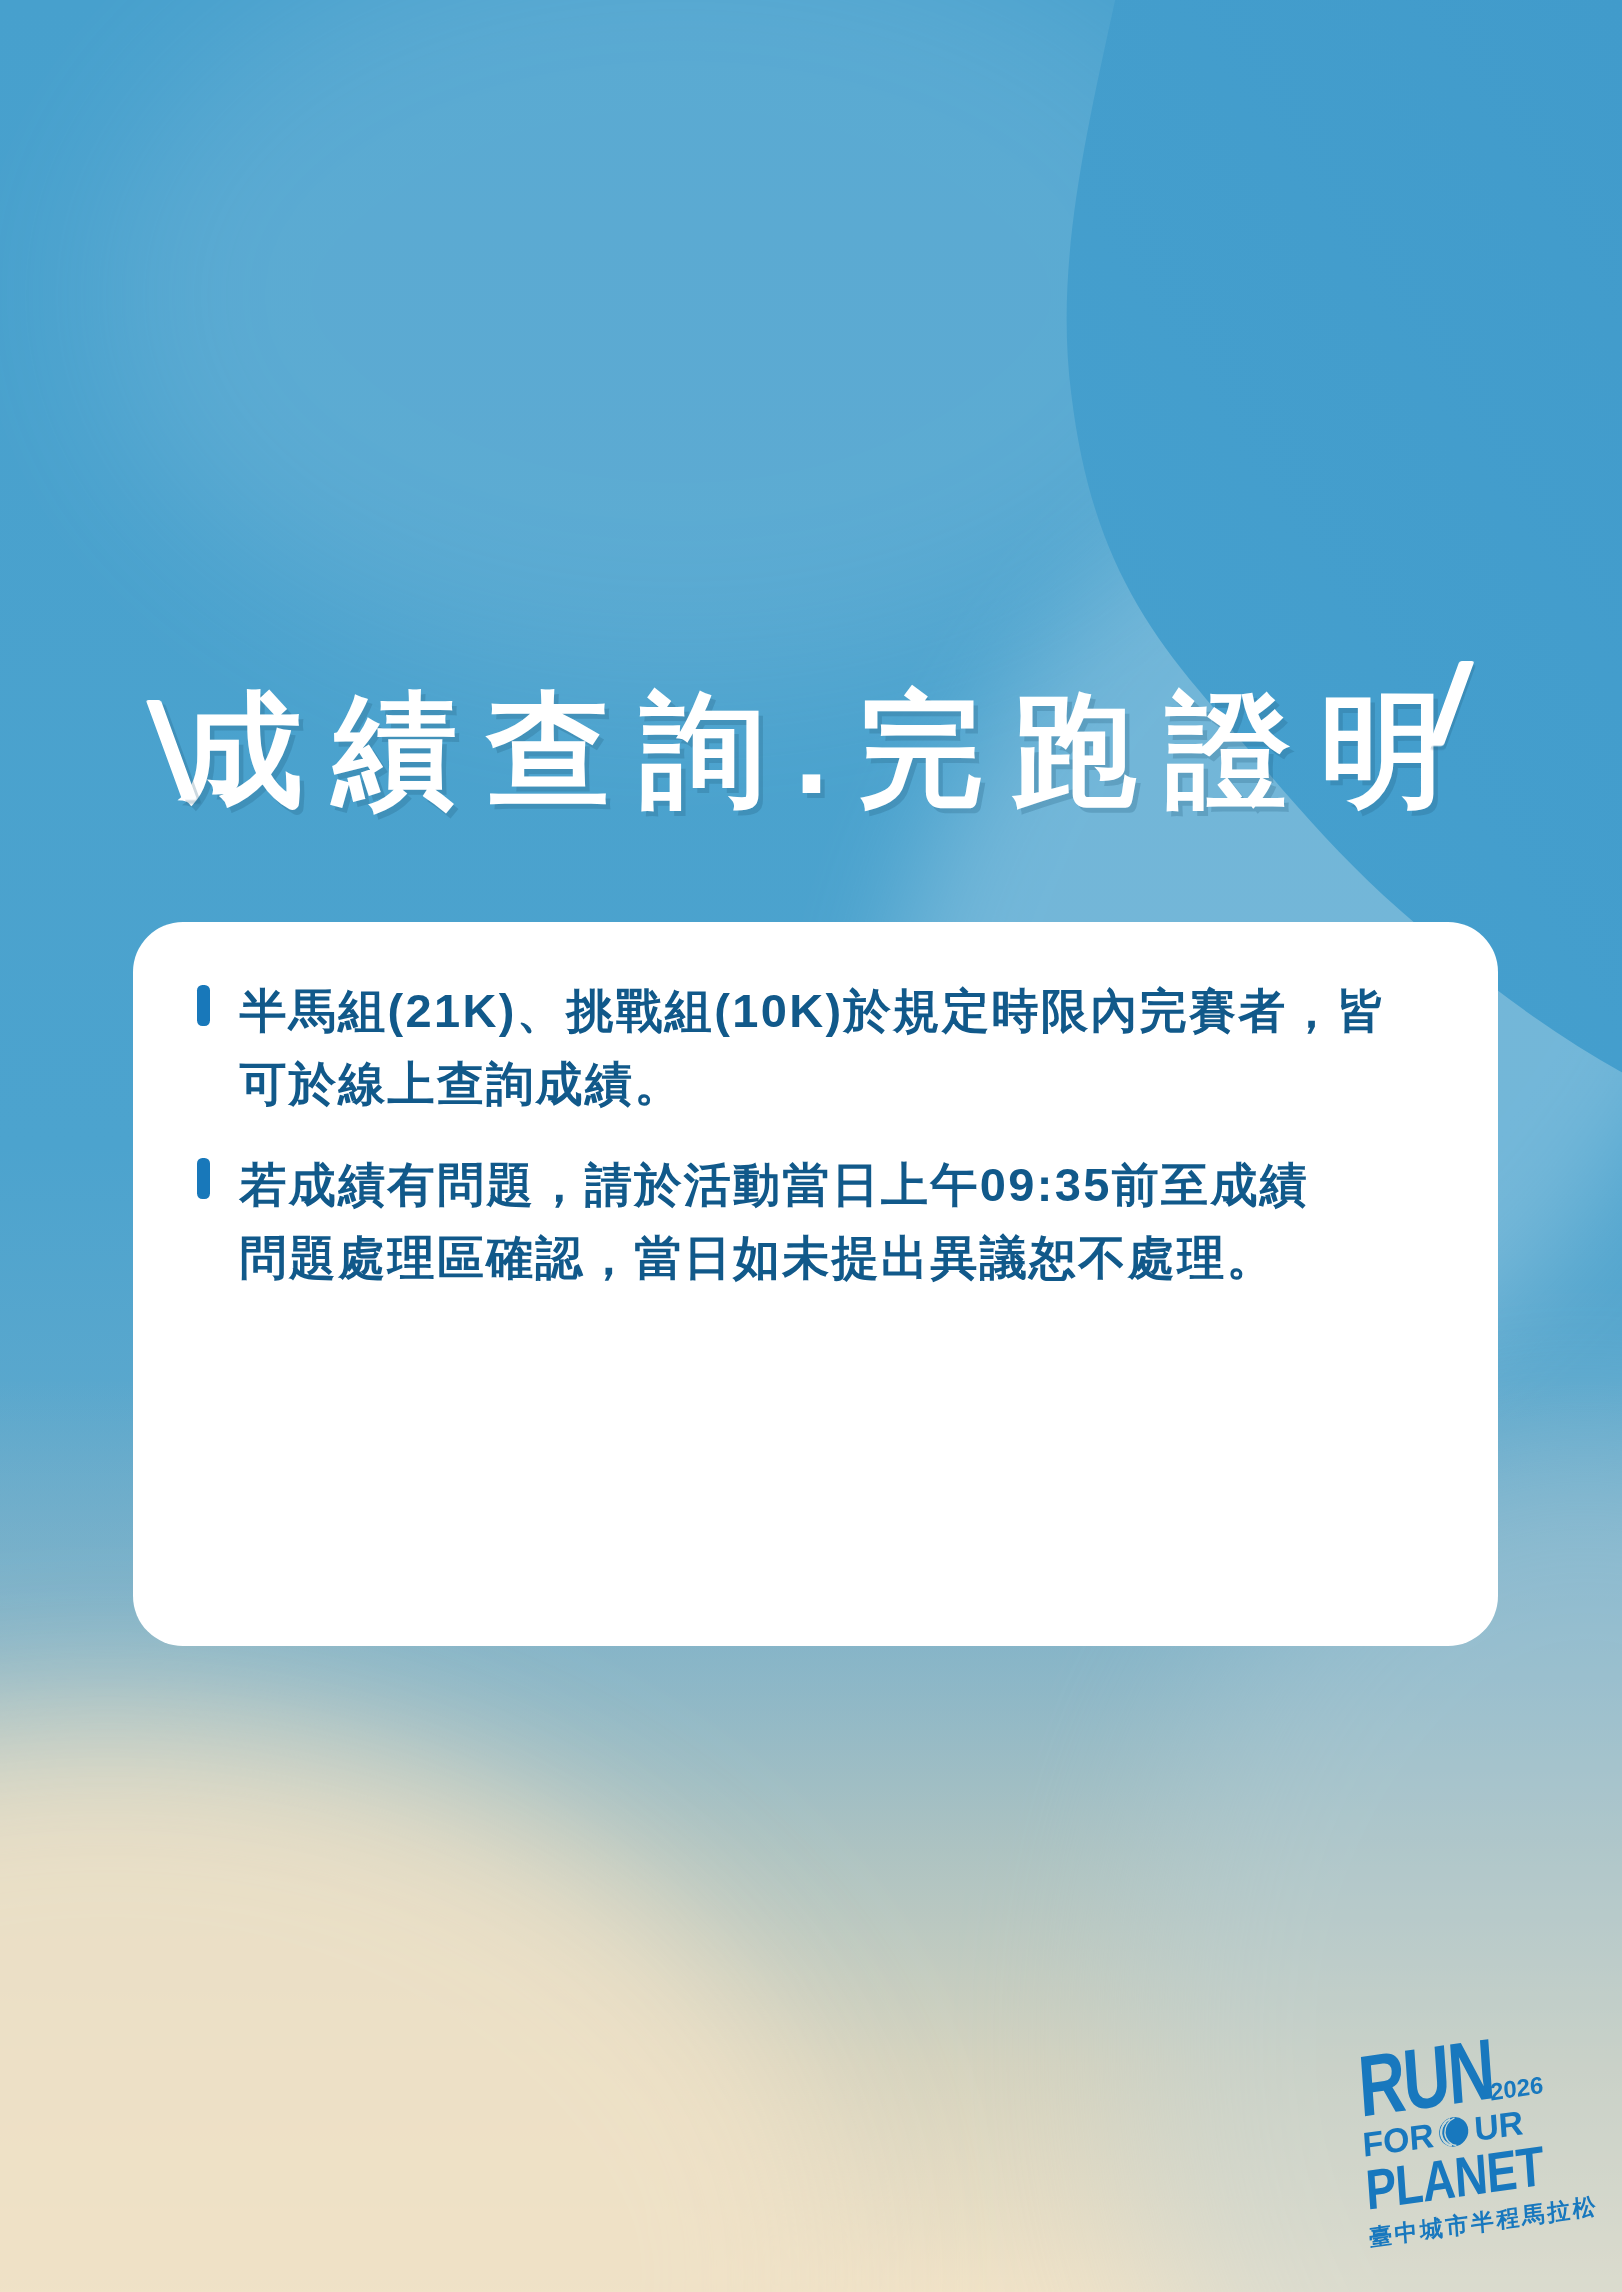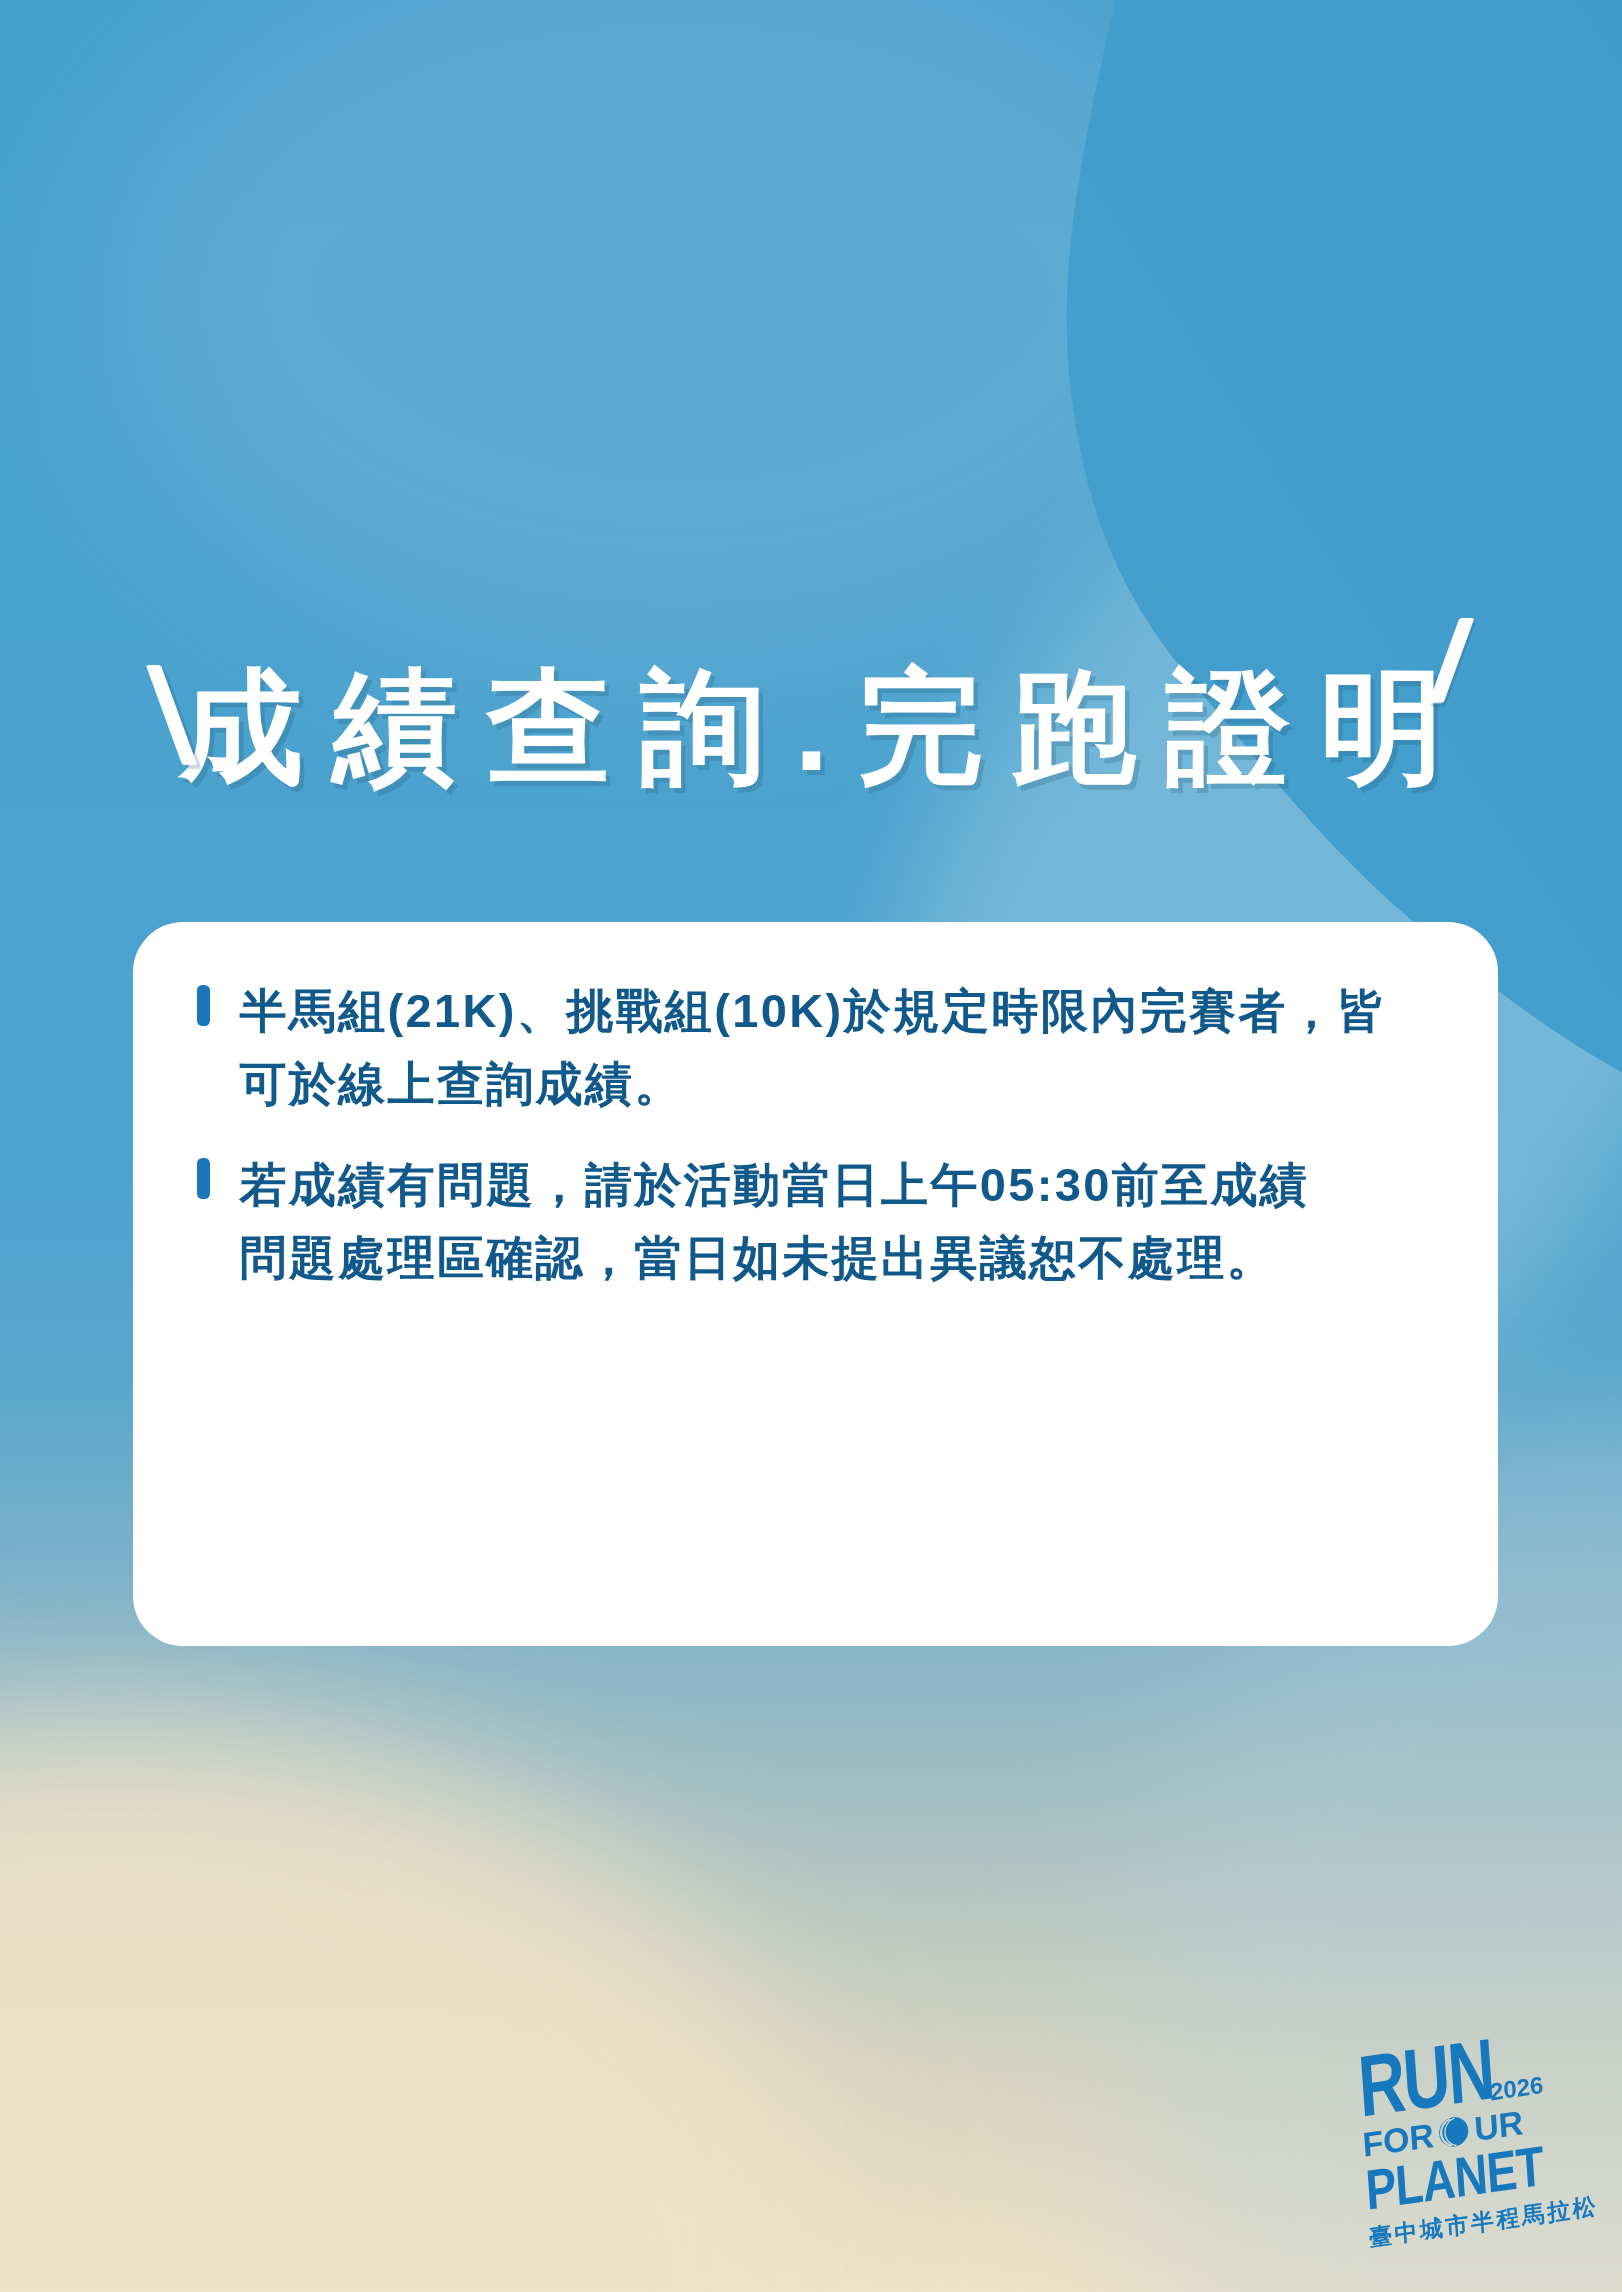--- a/index.html
+++ b/index.html
@@ -6,21 +6,21 @@
   body{
     width:1623px;height:2293px;position:relative;overflow:hidden;
     background:#47A0CD;
     font-family:"Liberation Sans", sans-serif;
   }
   svg.bg{position:absolute;inset:0;width:1623px;height:2293px;display:block;}
 
   
   .title-row{
     position:absolute;top:665px;left:0;right:0;height:170px;
-    display:flex;justify-content:center;
+    display:flex;align-items:center;justify-content:center;
   }
   .title-row h1{
     margin:0;margin-right:-0.24em;
     font-size:124px;line-height:1;font-weight:800;color:#FFFFFF;
     letter-spacing:0.24em;white-space:nowrap;
     text-shadow:4.5px 5.4px 0 rgba(27,84,116,0.22);
   }
   .slash{
     display:block;width:15px;background:#FFFFFF;border-radius:2.7px;
     filter:drop-shadow(3.6px 4.5px 0 rgba(27,84,116,0.22));
@@ -114,21 +114,21 @@
 </header>
 
 <section class="card">
   <div class="bullet">
     <span class="marker"></span>
     <p class="btext">半馬組(21K)、挑戰組(10K)於規定時限內完賽者，皆
 可於線上查詢成績。</p>
   </div>
   <div class="bullet">
     <span class="marker"></span>
-    <p class="btext">若成績有問題，請於活動當日上午05:30前至成績
+    <p class="btext">若成績有問題，請於活動當日上午09:35前至成績
 問題處理區確認，當日如未提出異議恕不處理。</p>
   </div>
 </section>
 
 <div class="logo">
   <div class="logo-row1">
     <span class="logo-run">RUN</span>
     <span class="logo-year">2026</span>
   </div>
   <div class="logo-row2">

